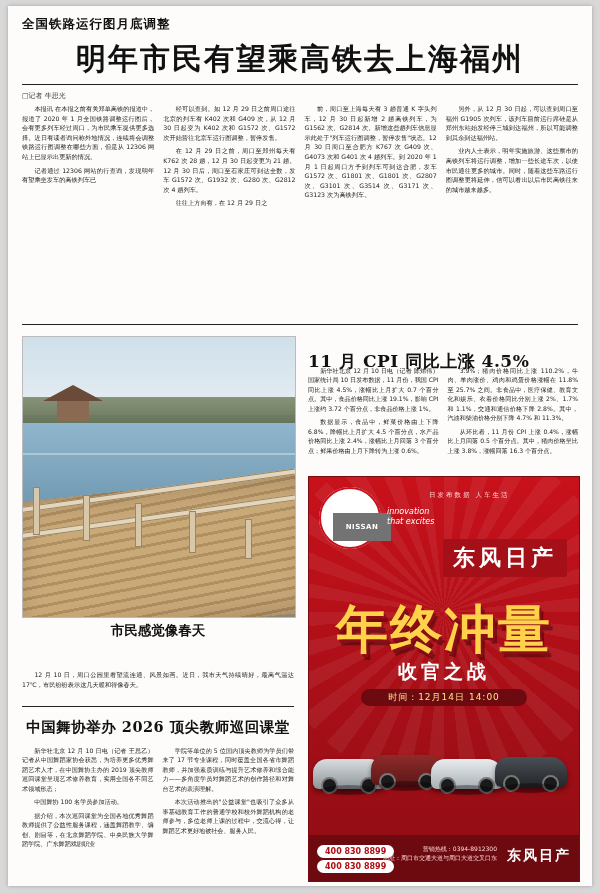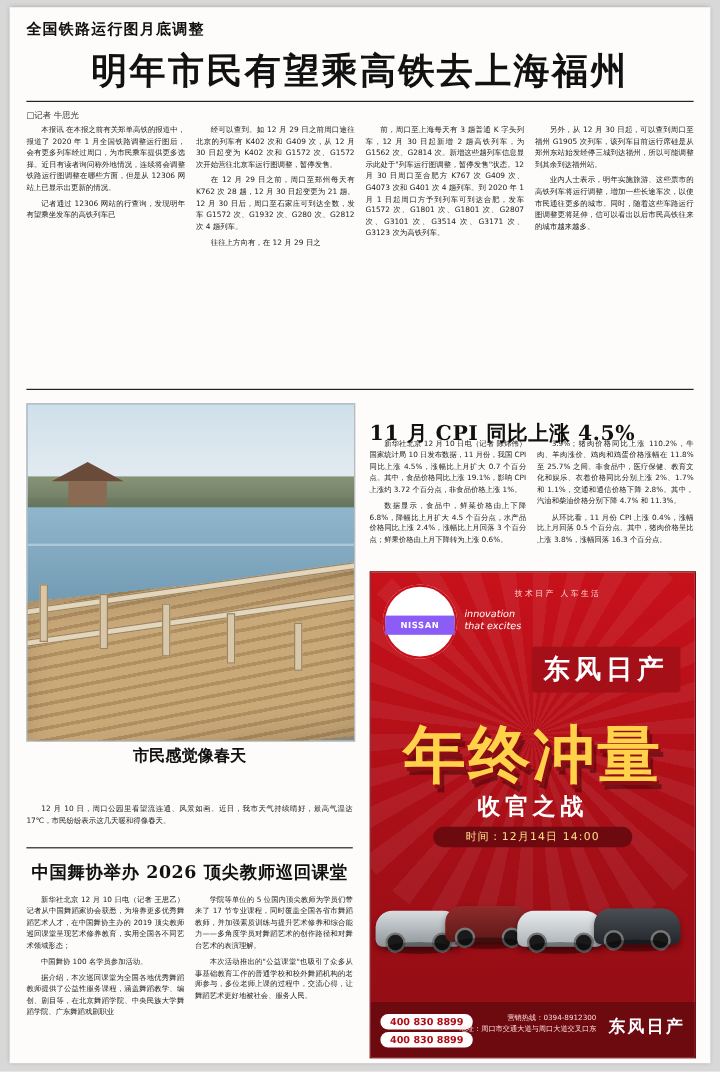--- a/index.html
+++ b/index.html
@@ -161,21 +161,21 @@
   }
   .nissan-badge{
     position:absolute;left:10px;top:10px;width:62px;height:62px;
     border-radius:50%;background:#fff;display:flex;align-items:center;justify-content:center;
   }
   .nissan-inner{
     width:58px;height:58px;border-radius:50%;border:2px solid #c8111b;
     display:flex;align-items:center;justify-content:center;position:relative;
   }
   .nissan-bar{
-    position:absolute;left:0;top:24px;width:100%;height:16px;background:#8b5cf6;
+    position:absolute;left:12px;top:24px;width:100%;height:28px;background:#737373;
     display:flex;align-items:center;justify-content:center;
     color:#fff;font-size:7px;font-weight:bold;letter-spacing:.5px;
   }
   .innov{
     position:absolute;left:78px;top:30px;color:#fff;font-size:8px;
     font-style:italic;line-height:1.3;
   }
   .ad-jp{
     position:absolute;left:120px;top:14px;color:#ffd9d9;font-size:6.5px;letter-spacing:2px;
   }
@@ -333,21 +333,21 @@
 
   <div class="ad">
     <div class="ad-burst"></div>
 
     <div class="nissan-badge">
       <div class="nissan-inner">
         <div class="nissan-bar">NISSAN</div>
       </div>
     </div>
 
-    <div class="ad-jp">技术日产 人车生活</div>
+    <div class="ad-jp">日发布数据 人车生活</div>
     <div class="innov" style="white-space:pre-line">innovation
 that excites</div>
     <div class="ad-brand">东风日产</div>
 
     <div class="ad-big">年终冲量</div>
     <div class="ad-sub">收官之战</div>
     <div class="ad-date">时间：12月14日 14:00</div>
 
     <div class="cars">
       <div class="car" style="left:4px;background:linear-gradient(#d9dde0,#8d9599);">

